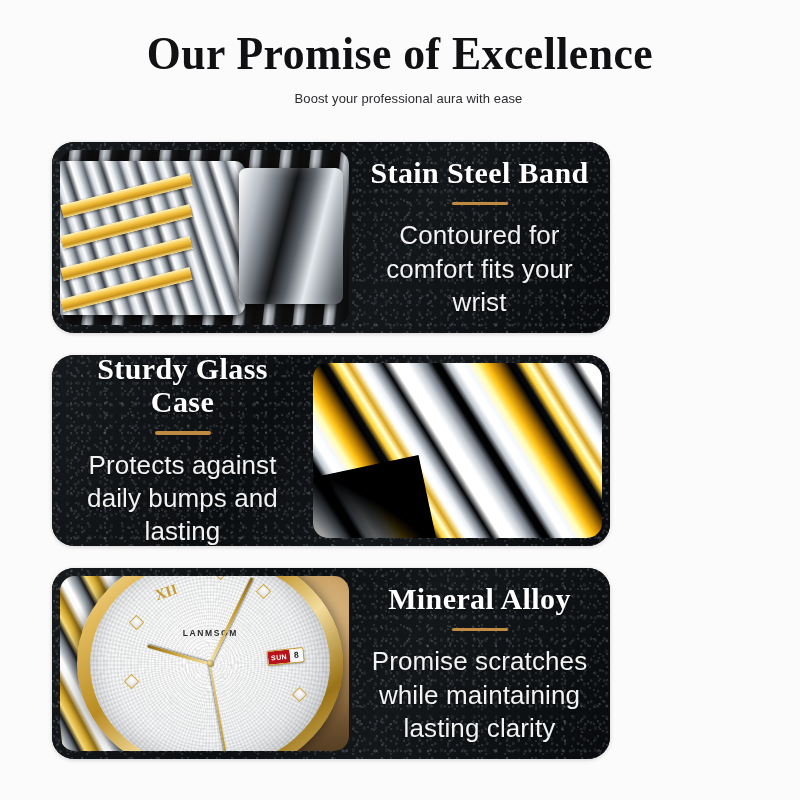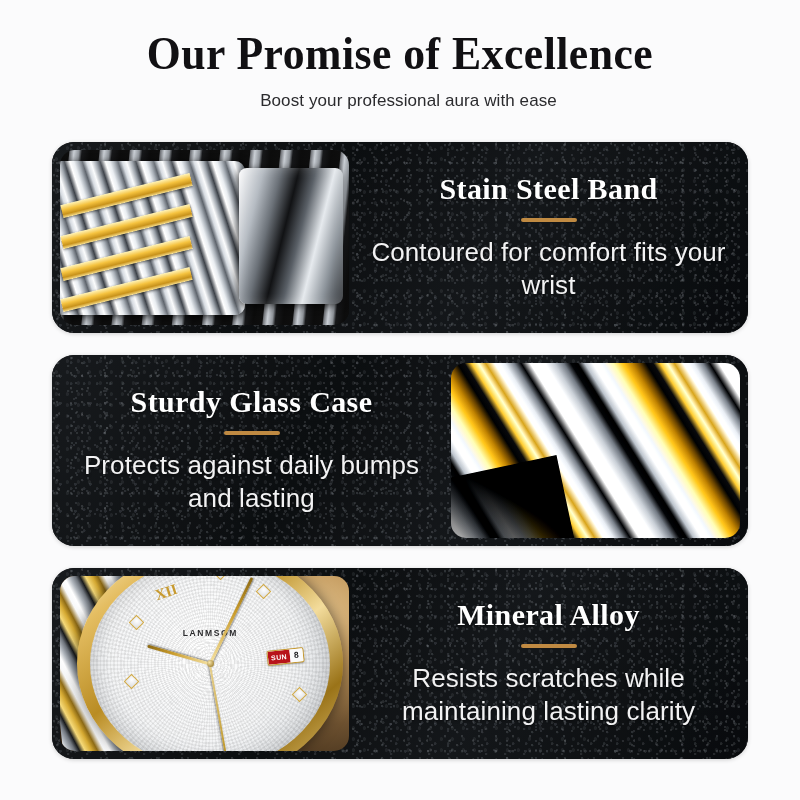--- a/index.html
+++ b/index.html
@@ -26,38 +26,38 @@
     font-size: 47px;
     font-weight: 700;
     color: #111013;
     letter-spacing: 0.5px;
     line-height: 1.08;
     margin: 0;
     transform: scaleX(0.93);
   }
   .page-subtitle {
     font-family: "Liberation Sans", sans-serif;
-    font-size: 17px;
+    font-size: 13px;
     font-weight: 400;
     color: #2b2b2e;
     margin: 12px 0 0 0;
     letter-spacing: 0.1px;
     padding-left: 17px;
   }
 
   
   .cards {
     position: absolute;
     left: 52px;
     top: 142px;
     width: 696px;
   }
   .feature-card {
     position: relative;
-    width: 696px;
+    width: 558px;
     height: 191px;
     border-radius: 22px;
     overflow: hidden;
     margin-bottom: 22px;
     box-shadow: 0 1px 4px rgba(0,0,0,0.18);
     background-color: #15171a;
     display: flex;
     align-items: center;
   }
   .feature-card.reverse {
@@ -431,17 +431,17 @@
           <div class="hand hand-s"></div>
           <div class="pin"></div>
           <div class="dial-sub">RESIST</div>
         </div>
       </div>
     </div>
 
     <div class="card-body">
       <h2 class="card-heading">Mineral Alloy</h2>
       <div class="card-divider"></div>
-      <p class="card-text">Resists scratches while maintaining lasting clarity</p>
+      <p class="card-text">Promise scratches while maintaining lasting clarity</p>
     </div>
   </div>
 
 </div>
 
 </body></html>

